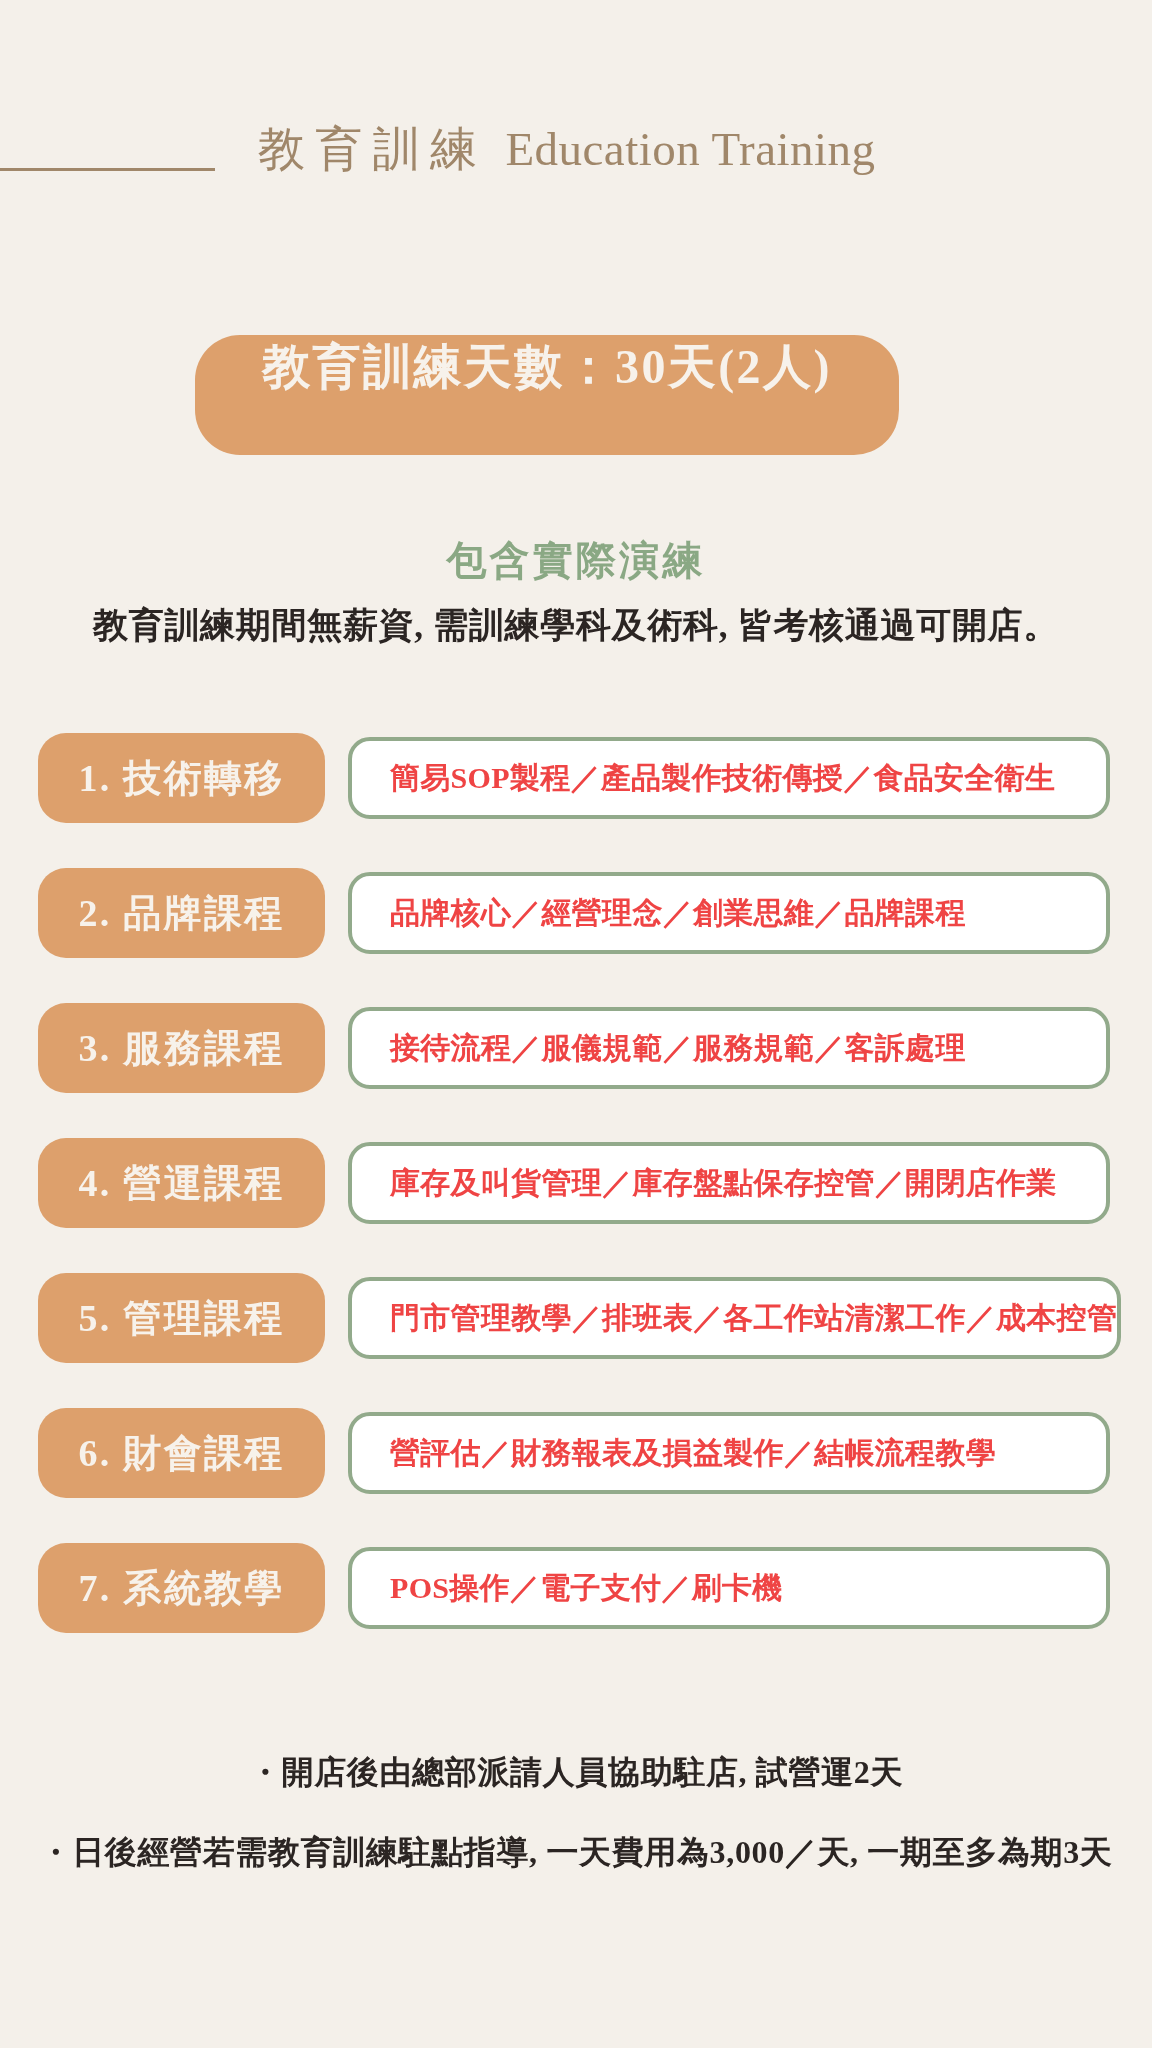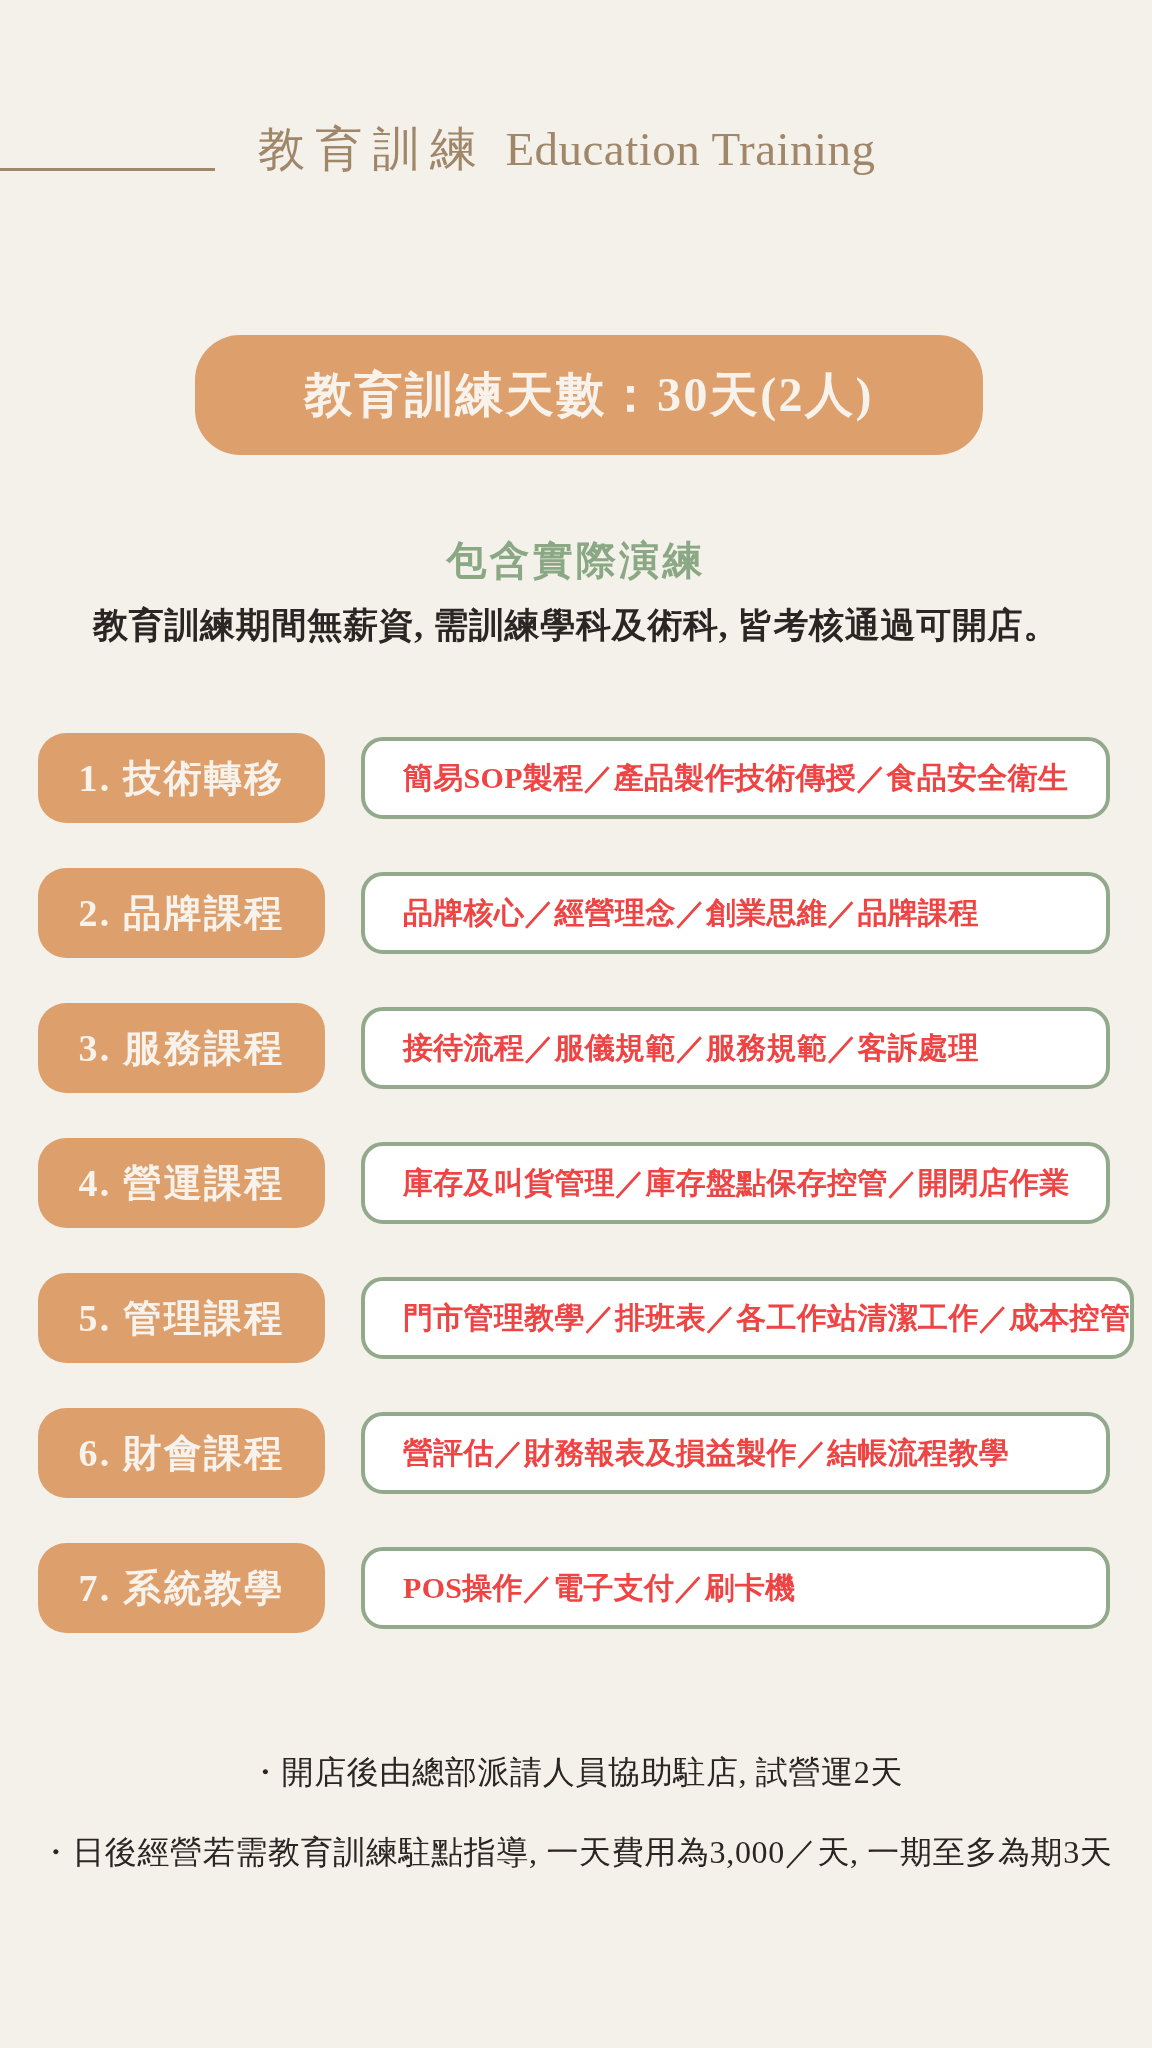--- a/index.html
+++ b/index.html
@@ -31,24 +31,24 @@
     font-size: 47px;
     color: #a0876a;
     white-space: nowrap;
   }
   .page-title .zh { letter-spacing: 0.22em; }
   .page-title .en { margin-left: 18px; letter-spacing: 0.01em; }
 
   
   .banner {
     margin: 145px 0 0 195px;
-    width: 788px; height: 120px;
+    width: 704px; height: 120px;
     background: #dda06c;
     border-radius: 45px;
-    display: flex; align-items: center; justify-content: center;
+    display: flex; align-items: flex-start; justify-content: center;
   }
   .banner-text {
     color: #f7f2eb;
     font-size: 48px;
     font-weight: bold;
     letter-spacing: 0.05em;
     white-space: nowrap;
   }
 
   
@@ -74,21 +74,21 @@
     align-items: center;
     height: 90px;
     margin-bottom: 45px;
   }
   .course-pill {
     flex: 0 0 287px;
     height: 90px;
     background: #dda06c;
     border-radius: 28px;
     display: flex; align-items: center; justify-content: center;
-    margin-right: 36px;
+    margin-right: 23px;
   }
   .course-pill-label {
     color: #f7f2eb;
     font-size: 38px;
     font-weight: bold;
     letter-spacing: 0.06em;
     white-space: nowrap;
   }
   .course-box {
     flex: 1;
@@ -104,21 +104,21 @@
     font-weight: bold;
     color: #ef4444;
     letter-spacing: 0.01em;
     white-space: nowrap;
   }
 
   
   .footnotes { margin-top: 118px; text-align: center; }
   .footnote {
     font-size: 32px;
-    font-weight: normal;
+    font-weight: bold;
     color: #2b2523;
     letter-spacing: 0.02em;
     white-space: nowrap;
   }
   .footnote + .footnote { margin-top: 36px; }
 </style>
 </head>
 <body>
 
 <div class="page">

